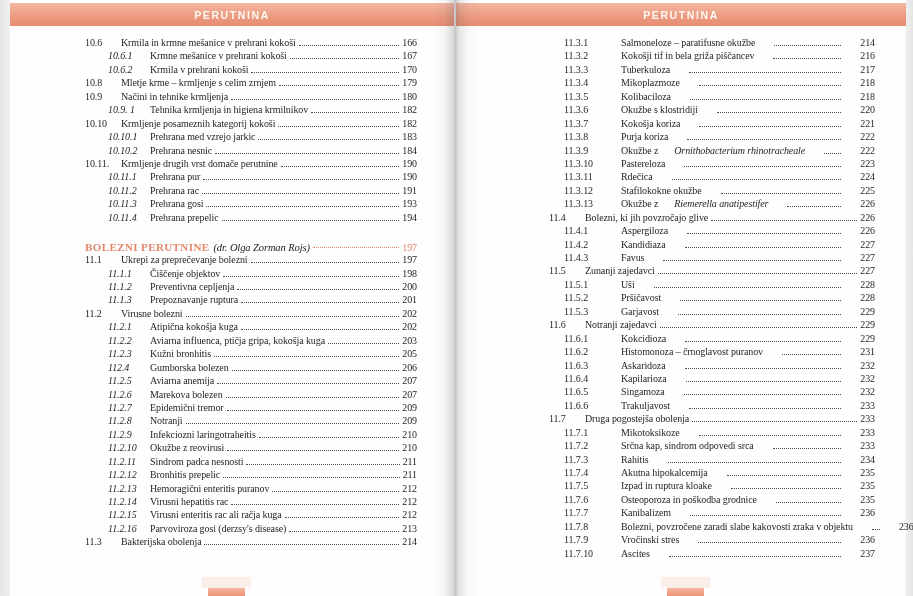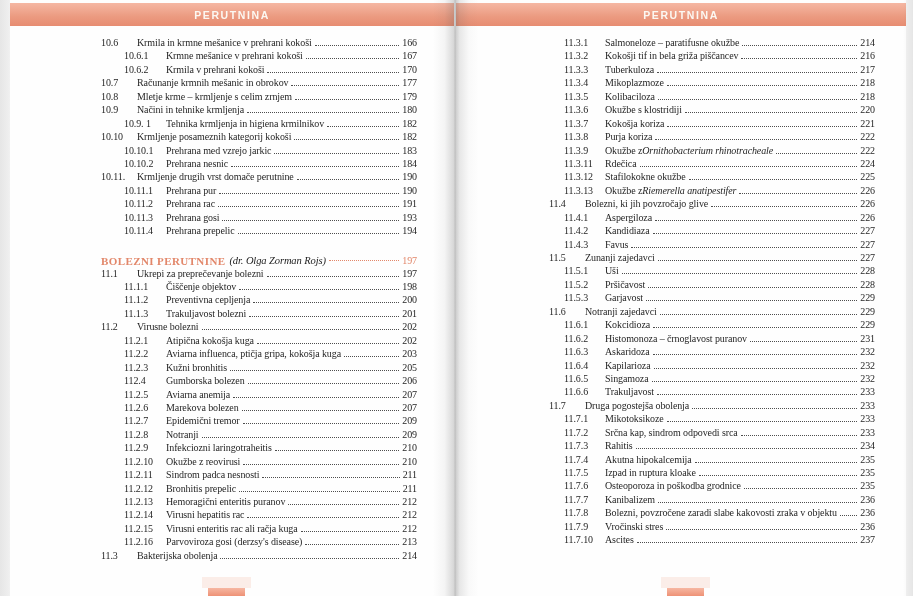--- a/index.html
+++ b/index.html
@@ -16,32 +16,32 @@
   .band{
     position:absolute;top:3px;left:0;right:0;height:23px;
     background:linear-gradient(#f5b7a3,#eb9a80 60%,#e78c71);
     display:flex;align-items:center;justify-content:center;
   }
   .band-title{
     font-family:"Liberation Sans","DejaVu Sans",sans-serif;
     font-size:10.5px;font-weight:bold;letter-spacing:1.6px;color:#fcf8f2;
   }
   .toc-col{position:absolute;top:37px;}
-  .page.left  .toc-col{left:75px;right:37px;margin-left:16px;}
+  .page.left  .toc-col{left:75px;right:37px;}
   .page.right .toc-col{left:93px;right:31px;}
   .toc-row{
     display:flex;align-items:baseline;height:13.45px;
     font-size:10px;letter-spacing:-0.1px;color:#262626;white-space:nowrap;
   }
   .toc-gap{height:15px;}
   .num{flex:none;}
   .lvl1 .num{width:36px;}
   .page.left  .lvl2{padding-left:23px;}
-  .page.left  .lvl2 .num{width:42px;}
-  .page.right .lvl2{padding-left:15px;}
+  .page.left  .lvl2 .num{width:42px;font-style:italic;}
+  .page.right .lvl2{padding-left:15px;gap:16px;}
   .page.right .lvl2 .num{width:41px;}
   .title{flex:none;}
   .leader{
     flex:1 1 8px;min-width:8px;margin:0 3px;
     border-bottom:1px dotted #4d4d4d;
   }
   .pagenum{flex:none;}
   .toc-row.heading{height:14px;align-items:center;}
   .heading .h-title{font-weight:bold;font-size:11px;letter-spacing:0.4px;color:#e2876a;}
   .heading .h-author{font-style:italic;color:#222;margin-left:4px;font-size:10.5px;}
@@ -93,26 +93,20 @@
         <span class="leader"></span>
         <span class="pagenum">167</span>
       </div>
       <div class="toc-row lvl2">
         <span class="num">10.6.2</span>
         <span class="title">Krmila v prehrani kokoši</span>
         <span class="leader"></span>
         <span class="pagenum">170</span>
       </div>
       <div class="toc-row lvl1">
-        <span class="num">10.7</span>
-        <span class="title">Računanje krmnih mešanic in obrokov</span>
-        <span class="leader"></span>
-        <span class="pagenum">177</span>
-      </div>
-      <div class="toc-row lvl1">
         <span class="num">10.8</span>
         <span class="title">Mletje krme – krmljenje s celim zrnjem</span>
         <span class="leader"></span>
         <span class="pagenum">179</span>
       </div>
       <div class="toc-row lvl1">
         <span class="num">10.9</span>
         <span class="title">Načini in tehnike krmljenja</span>
         <span class="leader"></span>
         <span class="pagenum">180</span>
@@ -191,21 +185,21 @@
         <span class="pagenum">198</span>
       </div>
       <div class="toc-row lvl2">
         <span class="num">11.1.2</span>
         <span class="title">Preventivna cepljenja</span>
         <span class="leader"></span>
         <span class="pagenum">200</span>
       </div>
       <div class="toc-row lvl2">
         <span class="num">11.1.3</span>
-        <span class="title">Trakuljavost bolezni</span>
+        <span class="title">Prepoznavanje ruptura</span>
         <span class="leader"></span>
         <span class="pagenum">201</span>
       </div>
       <div class="toc-row lvl1">
         <span class="num">11.2</span>
         <span class="title">Virusne bolezni</span>
         <span class="leader"></span>
         <span class="pagenum">202</span>
       </div>
       <div class="toc-row lvl2">
@@ -368,20 +362,26 @@
         <span class="pagenum">222</span>
       </div>
       <div class="toc-row lvl2">
         <span class="num">11.3.9</span>
         <span class="title">Okužbe z </span>
         <i>Ornithobacterium rhinotracheale</i>
         <span class="leader"></span>
         <span class="pagenum">222</span>
       </div>
       <div class="toc-row lvl2">
+        <span class="num">11.3.10</span>
+        <span class="title">Pastereloza</span>
+        <span class="leader"></span>
+        <span class="pagenum">223</span>
+      </div>
+      <div class="toc-row lvl2">
         <span class="num">11.3.11</span>
         <span class="title">Rdečica</span>
         <span class="leader"></span>
         <span class="pagenum">224</span>
       </div>
       <div class="toc-row lvl2">
         <span class="num">11.3.12</span>
         <span class="title">Stafilokokne okužbe</span>
         <span class="leader"></span>
         <span class="pagenum">225</span>

